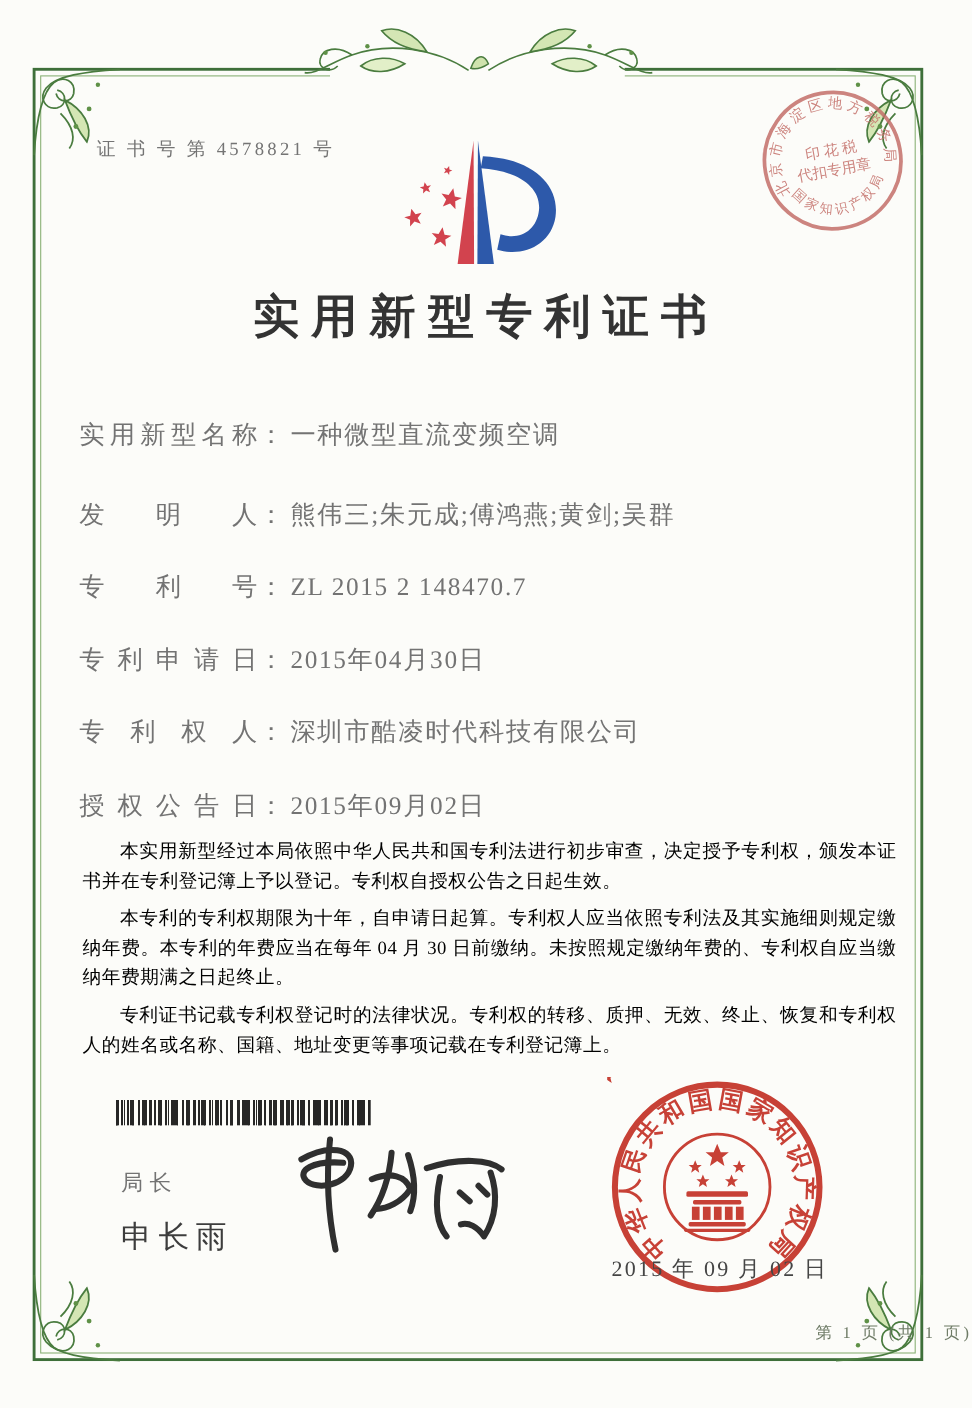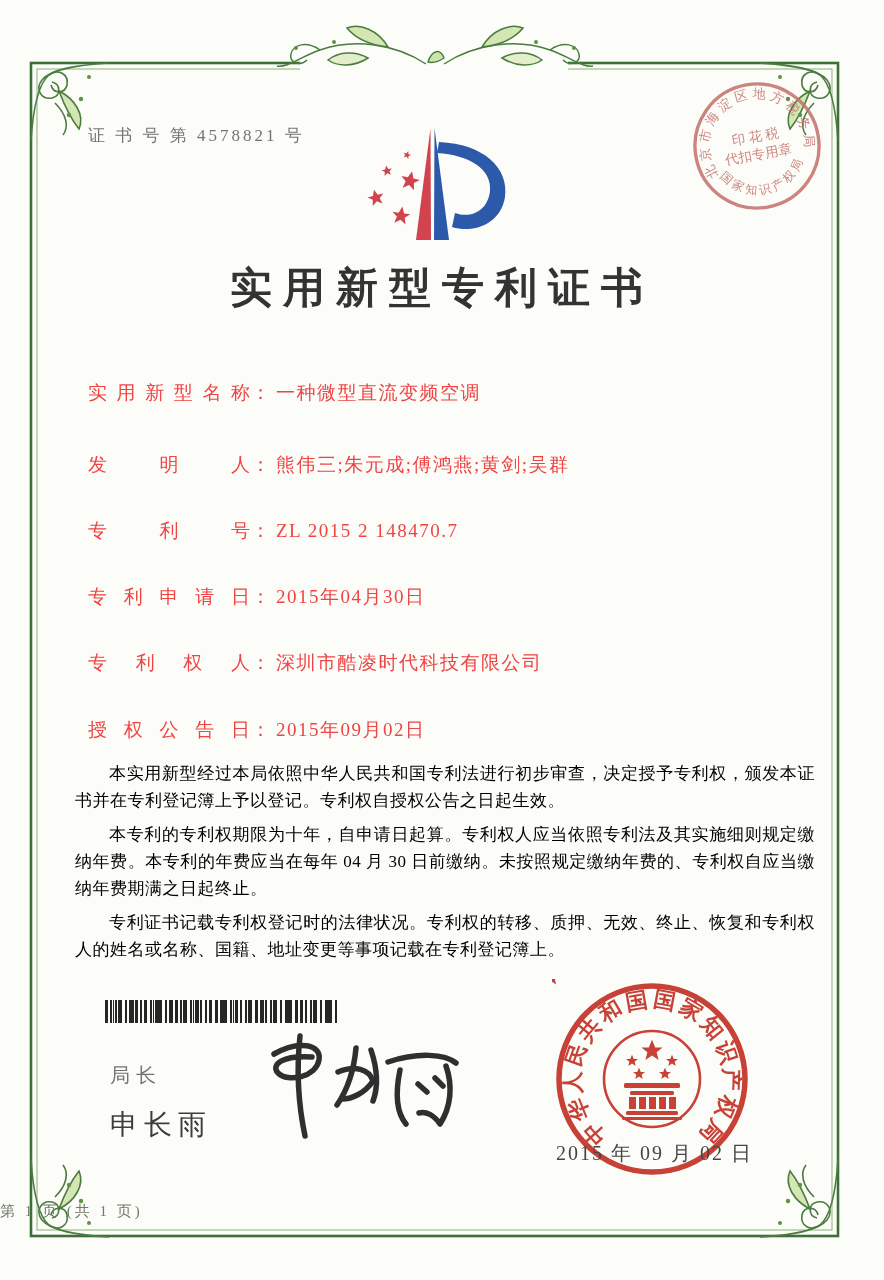--- a/index.html
+++ b/index.html
@@ -8,21 +8,21 @@
     background:#fcfcf9;overflow:hidden;
     font-family:"Liberation Serif","DejaVu Serif",serif;
   }
   .abs{position:absolute;}
   
   .cert-no{left:88px;top:124px;font-size:17px;letter-spacing:3px;color:#747474;}
   
   .title{left:0;top:260px;width:884px;text-align:center;font-size:42px;font-weight:bold;
          letter-spacing:11px;color:#333;}
   
-  .frow{left:88px;width:720px;height:26px;font-size:19px;color:#ef4444;white-space:nowrap;}
+  .frow{left:72px;width:720px;height:26px;font-size:23px;color:#737373;white-space:nowrap;}
   .flabel{display:inline-block;width:162px;text-align:justify;text-align-last:justify;
           text-justify:inter-character;vertical-align:top;}
   .colon{display:inline-block;margin:0 6px 0 1px;}
   .fvalue{letter-spacing:1.5px;}
   
   .bodytext{left:75px;top:760px;width:740px;font-size:17px;line-height:27px;color:#000000;
             text-align:justify;}
   .bodytext p{margin:0 0 7px 0;text-indent:2em;letter-spacing:0.5px;}
   
   .barcode{left:105px;top:1000px;width:232px;height:23px;
@@ -33,21 +33,21 @@
   }
   
   .dir-title{left:110px;top:1062px;font-size:20px;letter-spacing:6px;color:#737373;}
   .dir-name{left:110px;top:1106px;font-size:28px;letter-spacing:6px;color:#3d3d3d;text-align:center;}
   .sig{left:238px;top:1026px;}
   
   .seal{left:552px;top:979px;opacity:0.95;}
   .seal-date{left:556px;top:1140px;width:200px;font-size:20px;letter-spacing:2px;color:#454545;z-index:5;}
   .taxstamp{left:690px;top:79px;opacity:0.85;}
   
-  .footer{left:0;top:1202px;width:884px;text-align:left;font-size:15px;letter-spacing:3px;color:#6e7b66;}
+  .footer{left:0;top:1202px;width:884px;text-align:right;font-size:15px;letter-spacing:3px;color:#6e7b66;}
   .frame{left:0;top:0;pointer-events:none;}
   svg text{font-family:"Liberation Serif","DejaVu Serif",serif;}
 </style>
 </head>
 <body>
 
 <div class="page">
 
   <svg class="abs frame" width="884" height="1280">
     <defs>

